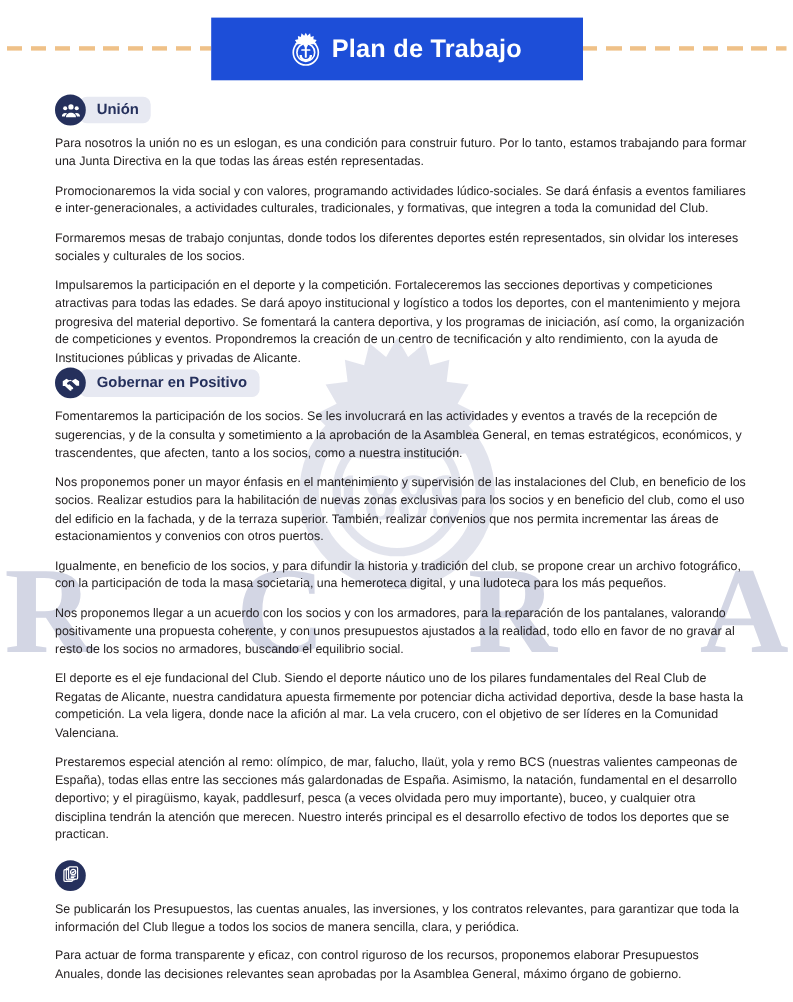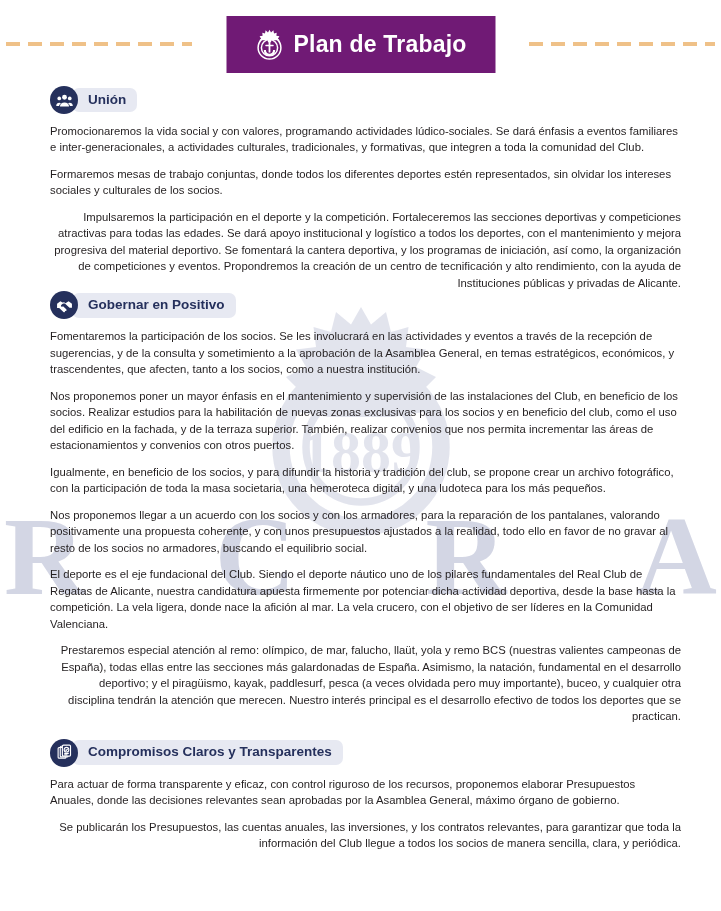--- a/index.html
+++ b/index.html
@@ -75,27 +75,28 @@
       rgba(255,255,255,0) 14px, rgba(255,255,255,0) 22px);
   }
   .dash-left  { left: 6px;  width: 186px; }
   .dash-right { right: 6px; width: 186px; }
 
   .title-banner {
     position: absolute;
     left: 50%;
     transform: translateX(-50%);
     top: 16px;
-    width: 269px;
+    width: 322px;
     height: 57px;
-    background: #701a75;
+    background: #1d4ed8;
     display: flex;
     align-items: center;
     justify-content: center;
     gap: 9px;
+    padding-left: 16px;
   }
   .banner-crest { width: 30px; height: 32px; flex: none; }
   .banner-title {
     color: #ffffff;
     font-size: 23px;
     font-weight: 700;
     letter-spacing: .2px;
     white-space: nowrap;
   }
 
@@ -133,21 +134,21 @@
   }
 
   .section-body { margin: 0 40px 0 50px; }
   .para {
     font-size: 11.3px;
     line-height: 1.46;
     margin: 0 0 10px 0;
     text-align: left;
     color: #231f20;
   }
-  .para:last-child { margin-bottom: 0; text-align: right; }
+  .para:last-child { margin-bottom: 0; }
 
   
   #section-union        { margin-top: 4px; }
   #section-gobernar     { }
   #section-compromisos  { margin-top: 14px; }
 </style>
 </head>
 <body>
 
 <div id="watermark-layer">
@@ -199,20 +200,21 @@
           <path d="M5.6 20.5c0-3.6 2.9-5.6 6.4-5.6s6.4 2 6.4 5.6z"></path>
           <circle cx="4.6" cy="9" r="2.6"></circle>
           <path d="M0.3 19.6c0-2.9 2-4.5 4.3-4.5 1 0 1.9.3 2.6.8-1.6 1-2.6 2.3-2.9 3.7z"></path>
           <circle cx="19.4" cy="9" r="2.6"></circle>
           <path d="M23.7 19.6c0-2.9-2-4.5-4.3-4.5-1 0-1.9.3-2.6.8 1.6 1 2.6 2.3 2.9 3.7z"></path>
         </svg>
       </span>
       <span class="heading-pill">Unión</span>
     </div>
     <div class="section-body">
+      <p class="para">Para nosotros la unión no es un eslogan, es una condición para construir futuro. Por lo tanto, estamos trabajando para formar una Junta Directiva en la que todas las áreas estén representadas.</p>
       <p class="para">Promocionaremos la vida social y con valores, programando actividades lúdico-sociales. Se dará énfasis a eventos familiares e inter-generacionales, a actividades culturales, tradicionales, y formativas, que integren a toda la comunidad del Club.</p>
       <p class="para">Formaremos mesas de trabajo conjuntas, donde todos los diferentes deportes estén representados, sin olvidar los intereses sociales y culturales de los socios.</p>
       <p class="para">Impulsaremos la participación en el deporte y la competición. Fortaleceremos las secciones deportivas y competiciones atractivas para todas las edades. Se dará apoyo institucional y logístico a todos los deportes, con el mantenimiento y mejora progresiva del material deportivo. Se fomentará la cantera deportiva, y los programas de iniciación, así como, la organización de competiciones y eventos. Propondremos la creación de un centro de tecnificación y alto rendimiento, con la ayuda de Instituciones públicas y privadas de Alicante.</p>
     </div>
   </div>
 
   <div class="section" id="section-gobernar">
     <div class="section-heading">
       <span class="heading-icon">
         <svg viewBox="0 0 24 24" fill="#ffffff">
@@ -239,22 +241,21 @@
           <g fill="none" stroke="#ffffff" stroke-width="1.6">
             <rect x="3" y="5" width="11" height="15" rx="1.4"></rect>
             <rect x="6" y="3.2" width="11" height="15" rx="1.4"></rect>
             <rect x="9" y="1.6" width="11.5" height="15.6" rx="1.5" fill="#25305c"></rect>
             <circle cx="14.8" cy="8" r="3.3"></circle>
             <path d="M13.3 8.1l1.1 1.1 2.1-2.2"></path>
             <path d="M11.6 13.3h6.5M11.6 15.4h4.6"></path>
           </g>
         </svg>
       </span>
-      <span class="heading-pill">Compromisos Claros y Transparentes</span>
     </div>
     <div class="section-body">
+      <p class="para">Se publicarán los Presupuestos, las cuentas anuales, las inversiones, y los contratos relevantes, para garantizar que toda la información del Club llegue a todos los socios de manera sencilla, clara, y periódica.</p>
       <p class="para">Para actuar de forma transparente y eficaz, con control riguroso de los recursos, proponemos elaborar Presupuestos Anuales, donde las decisiones relevantes sean aprobadas por la Asamblea General, máximo órgano de gobierno.</p>
-      <p class="para">Se publicarán los Presupuestos, las cuentas anuales, las inversiones, y los contratos relevantes, para garantizar que toda la información del Club llegue a todos los socios de manera sencilla, clara, y periódica.</p>
 
     </div>
   </div>
 
 </div>
 
 </body></html>

